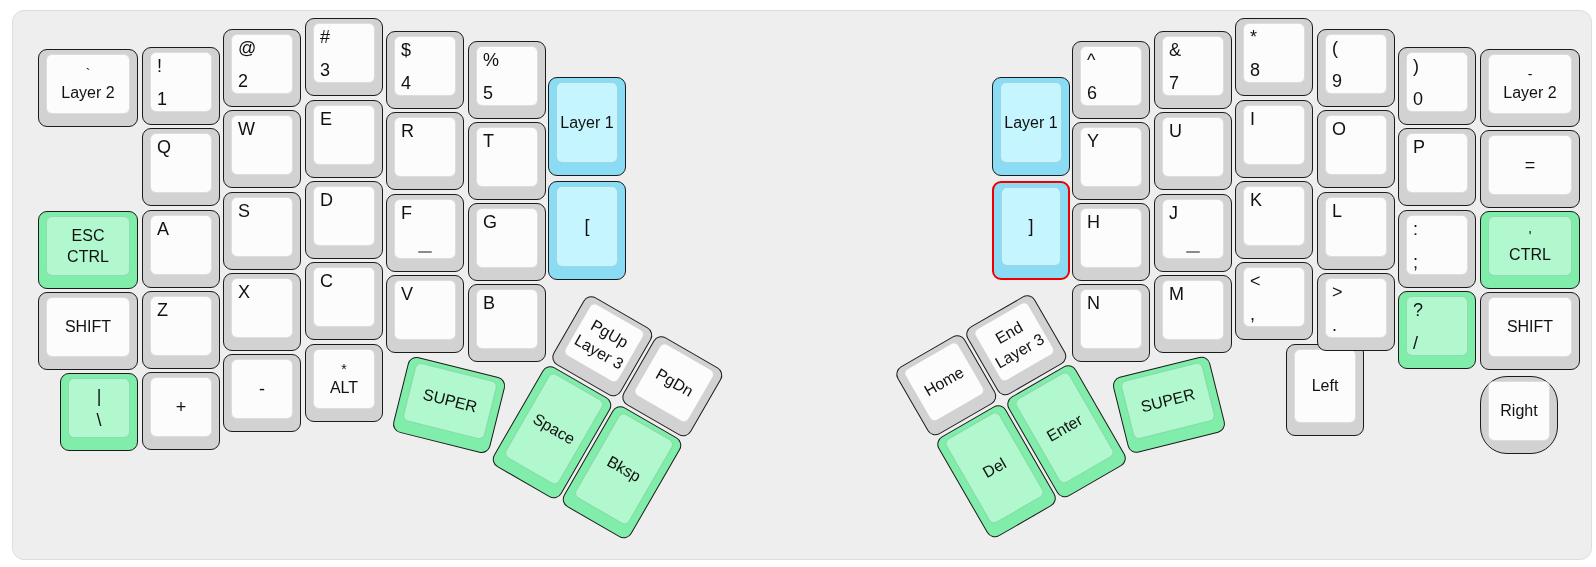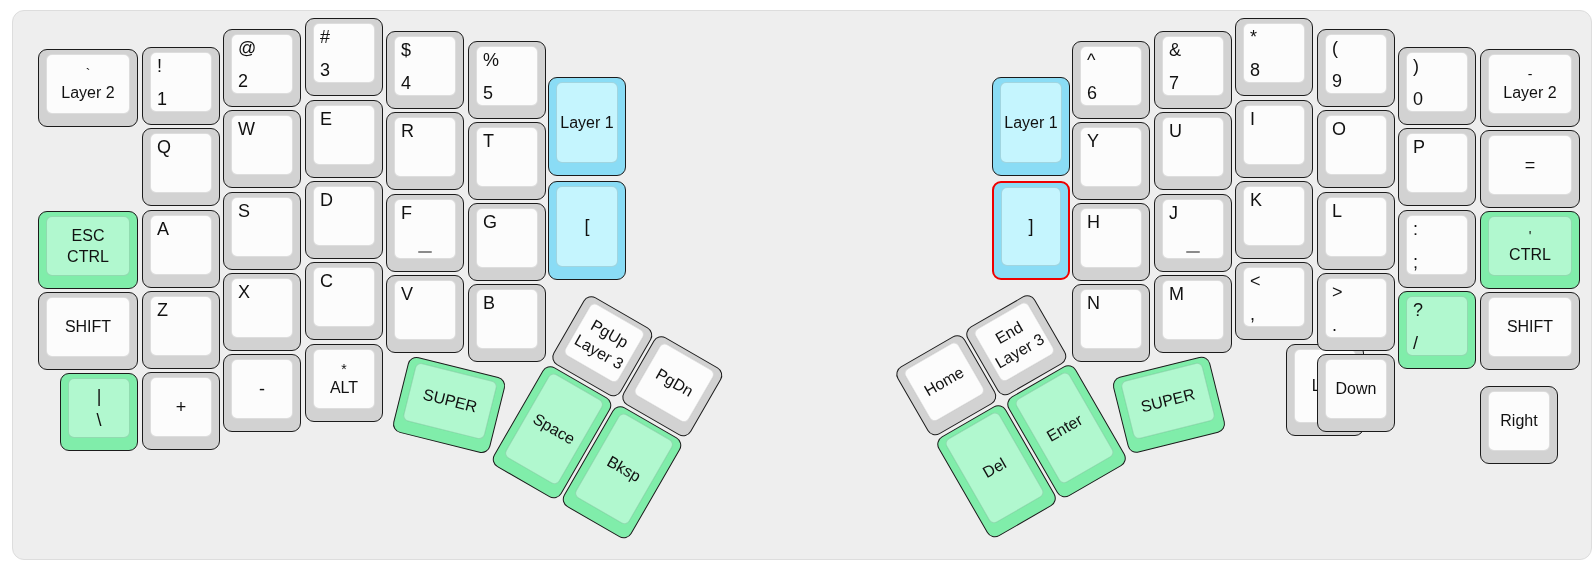--- a/index.html
+++ b/index.html
@@ -456,27 +456,20 @@
         </div>
       </div>
       <div class="key white" style="left: 1317px; top: 273px; width: 78px; height: 78px;">
         <div class="keytop">
           <div class="labels tl">
             <span>&gt;</span>
             <span>.</span>
           </div>
         </div>
       </div>
-      <div class="key white" style="left: 1317px; top: 354px; width: 78px; height: 78px;">
-        <div class="keytop">
-          <div class="labels c">
-            <span>Down</span>
-          </div>
-        </div>
-      </div>
       <div class="key white" style="left: 1398px; top: 47px; width: 78px; height: 78px;">
         <div class="keytop">
           <div class="labels tl">
             <span>)</span>
             <span>0</span>
           </div>
         </div>
       </div>
       <div class="key white" style="left: 1398px; top: 128px; width: 78px; height: 78px;">
         <div class="keytop">
@@ -524,21 +517,21 @@
           </div>
         </div>
       </div>
       <div class="key white" style="left: 1480px; top: 292px; width: 100px; height: 78px;">
         <div class="keytop">
           <div class="labels c">
             <span>SHIFT</span>
           </div>
         </div>
       </div>
-      <div class="key white" style="left: 1480px; top: 386px; width: 78px; height: 78px;">
+      <div class="key white" style="left: 1480px; top: 376px; width: 78px; height: 78px; border-radius: 27px;">
         <div class="keytop">
           <div class="labels c">
             <span>Right</span>
           </div>
         </div>
       </div>
     </div>
 </div>
 
 </body></html>

